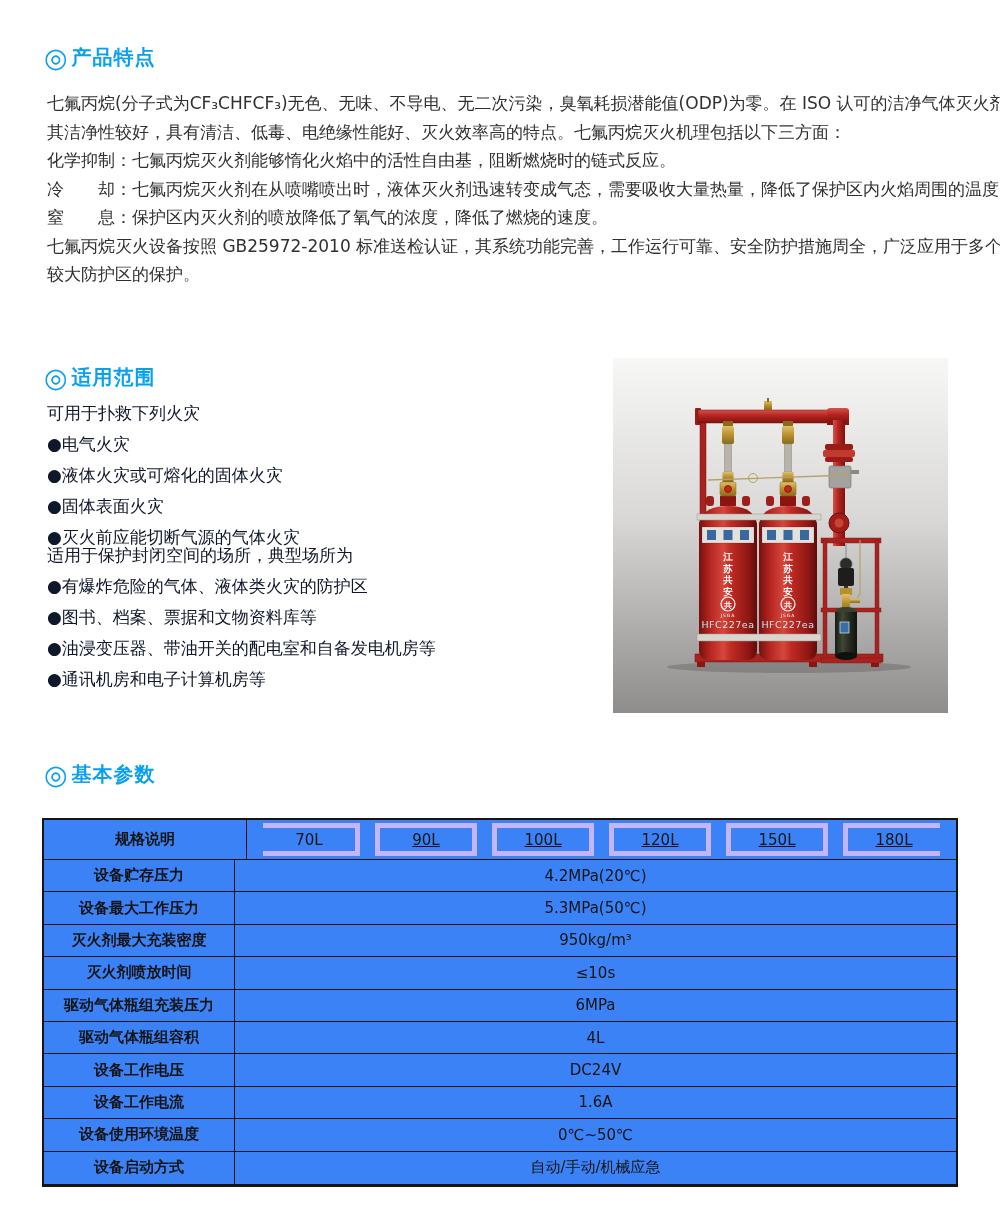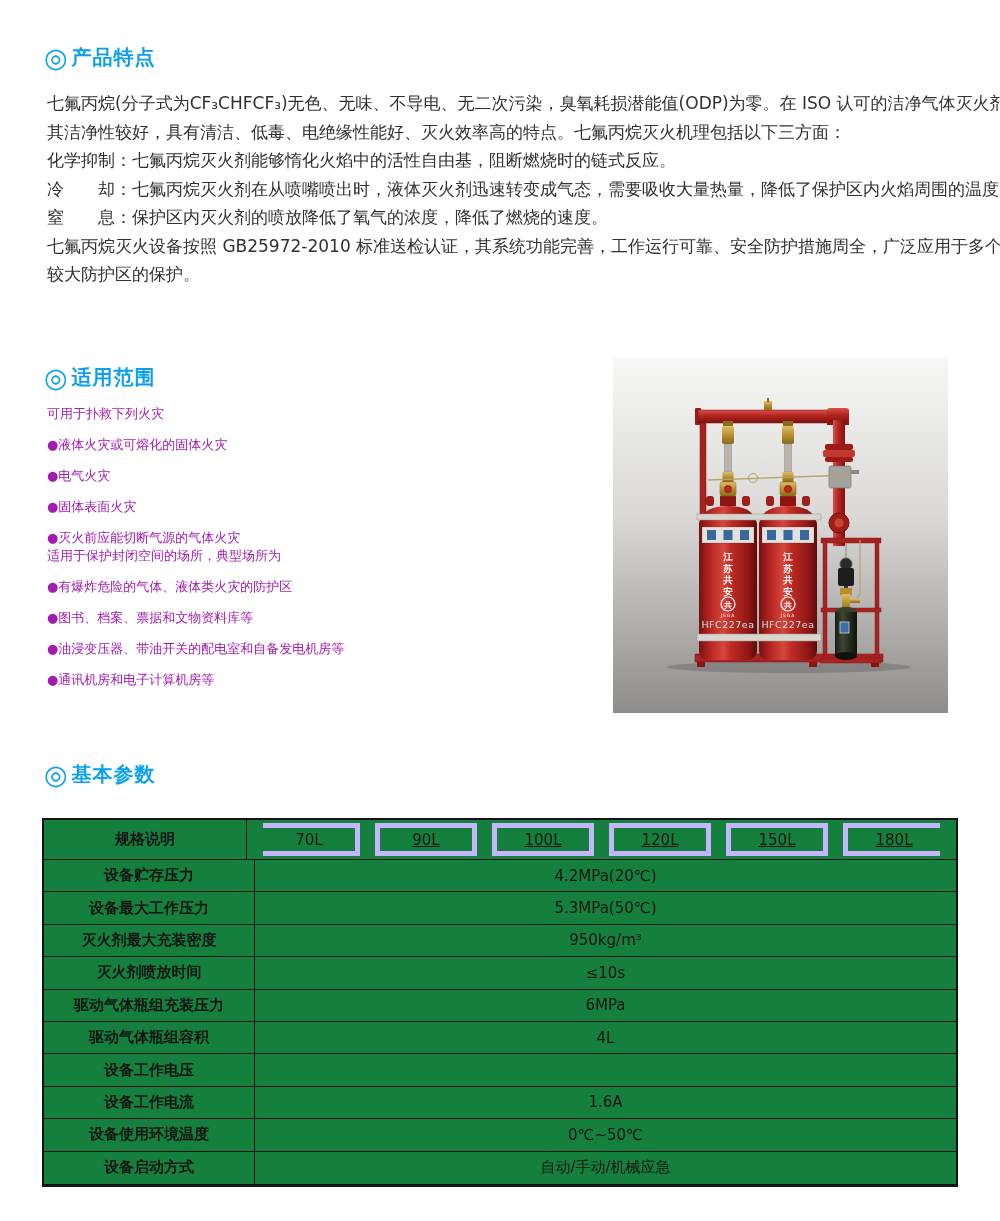--- a/index.html
+++ b/index.html
@@ -20,52 +20,52 @@
   #head-scope{top:364px;}
   #head-params{top:761px;}
 
   
   .para{
     position:absolute;left:47px;top:89px;
     font-size:17px;line-height:28.5px;white-space:nowrap;color:#303030;
   }
   
   .scope-list{
-    position:absolute;left:47px;font-size:13px;line-height:31px;
-    white-space:nowrap;color:#a21caf;
+    position:absolute;left:47px;font-size:17px;line-height:31px;
+    white-space:nowrap;color:#0f172a;
   }
   #scope-group-1{top:398px;}
   #scope-group-2{top:540px;}
 
   
   .photo{position:absolute;left:613px;top:358px;width:335px;height:355px;}
 
   
   .ptable{
     position:absolute;left:42px;top:818px;width:916px;
-    border:2px solid #151515;border-bottom-width:3px;background:#15803d;
+    border:2px solid #151515;border-bottom-width:3px;background:#3b82f6;
     font-size:15px;color:#141414;box-sizing:border-box;
   }
   .thead{display:flex;height:40px;border-bottom:1px solid #151515;box-sizing:border-box;}
   .spec-cell{
     width:203px;border-right:1px solid #151515;box-sizing:border-box;
     display:flex;align-items:center;justify-content:center;font-weight:bold;
   }
   .cols{flex:1;display:flex;}
   .hcell{
     flex:1;margin:3px 16px;border:5px solid #c4b5fd;box-sizing:border-box;
     display:flex;align-items:center;justify-content:center;
   }
   .hcell + .hcell{margin-left:-1px;text-decoration:underline;}
   .hcell:first-child{border-left:none;}
   .hcell:last-child{border-right:none;}
   .trow{display:flex;height:32.4px;box-sizing:border-box;}
   .trow:not(:last-child){border-bottom:1px solid #151515;}
   .trow .rlabel{
-    width:211px;border-right:1px solid #151515;box-sizing:border-box;
+    width:191px;border-right:1px solid #151515;box-sizing:border-box;
     display:flex;align-items:center;justify-content:center;font-weight:bold;
   }
   .trow .rvalue{flex:1;display:flex;align-items:center;justify-content:center;}
 </style>
 </head>
 <body>
 
 <div class="sheet">
 
   <div class="section-head" id="head-features">
@@ -81,22 +81,22 @@
     <div>七氟丙烷灭火设备按照 GB25972-2010 标准送检认证，其系统功能完善，工作运行可靠、安全防护措施周全，广泛应用于多个、</div>
     <div>较大防护区的保护。</div>
   </div>
 
   <div class="section-head" id="head-scope">
     <span class="bullet">◎</span>
     <span class="title">适用范围</span>
   </div>
   <div class="scope-list" id="scope-group-1">
     <div>可用于扑救下列火灾</div>
+    <div>●电气火灾</div>
     <div>●液体火灾或可熔化的固体火灾</div>
-    <div>●电气火灾</div>
     <div>●固体表面火灾</div>
     <div>●灭火前应能切断气源的气体火灾</div>
   </div>
   <div class="scope-list" id="scope-group-2">
     <div>适用于保护封闭空间的场所，典型场所为</div>
     <div>●有爆炸危险的气体、液体类火灾的防护区</div>
     <div>●图书、档案、票据和文物资料库等</div>
     <div>●油浸变压器、带油开关的配电室和自备发电机房等</div>
     <div>●通讯机房和电子计算机房等</div>
   </div>
@@ -290,20 +290,21 @@
     <div class="trow">
       <div class="rlabel">驱动气体瓶组充装压力</div>
       <div class="rvalue">6MPa</div>
     </div>
     <div class="trow">
       <div class="rlabel">驱动气体瓶组容积</div>
       <div class="rvalue">4L</div>
     </div>
     <div class="trow">
       <div class="rlabel">设备工作电压</div>
+      <div class="rvalue">DC24V</div>
     </div>
     <div class="trow">
       <div class="rlabel">设备工作电流</div>
       <div class="rvalue">1.6A</div>
     </div>
     <div class="trow">
       <div class="rlabel">设备使用环境温度</div>
       <div class="rvalue">0℃~50℃</div>
     </div>
     <div class="trow">

